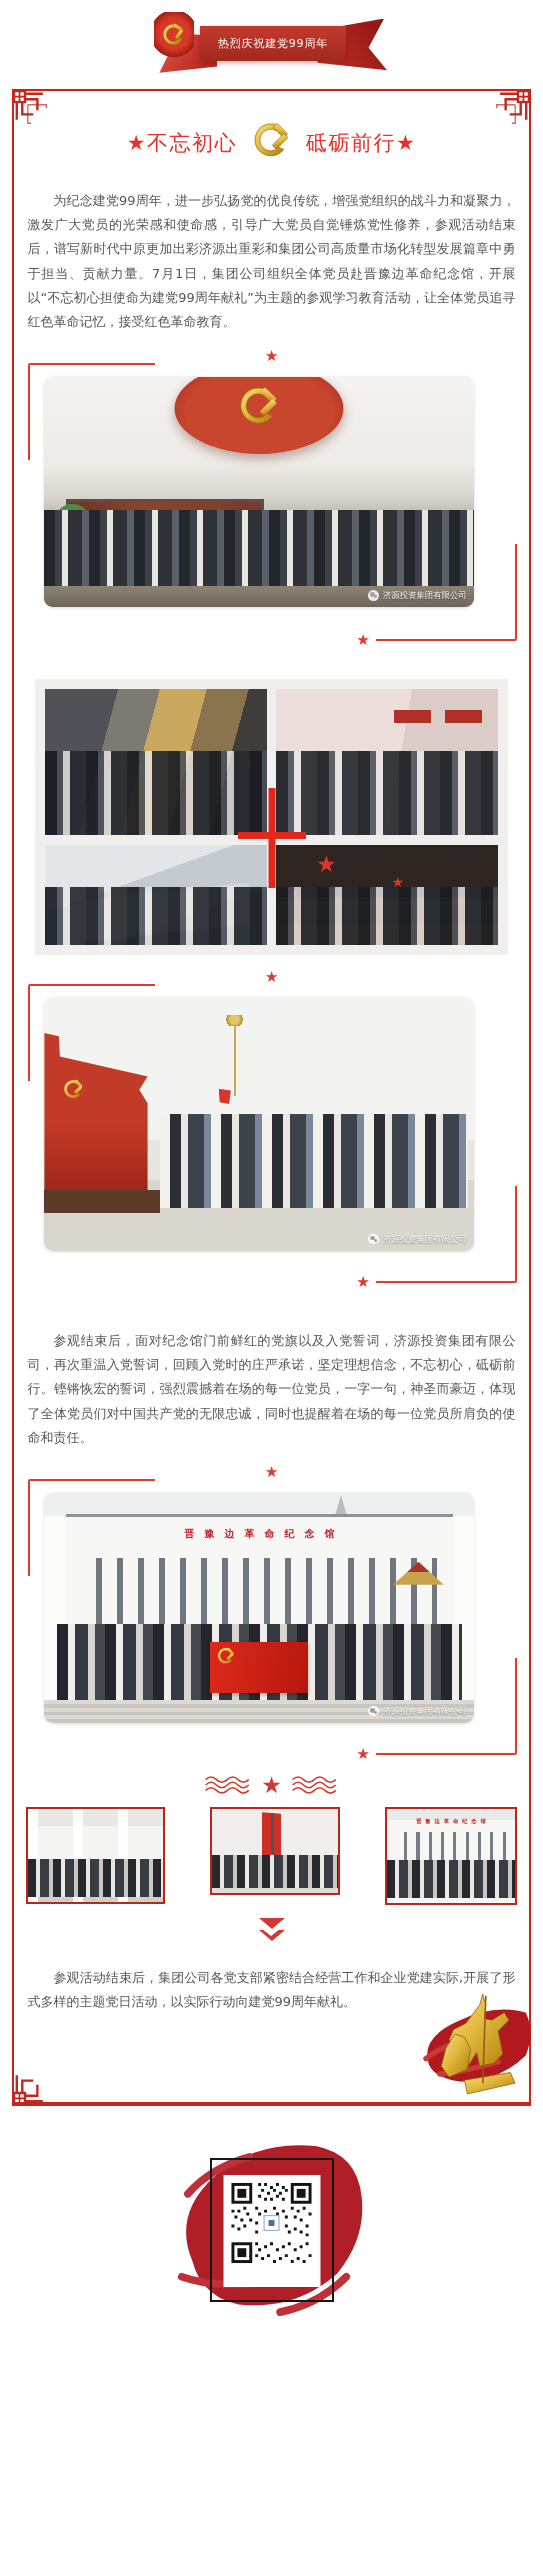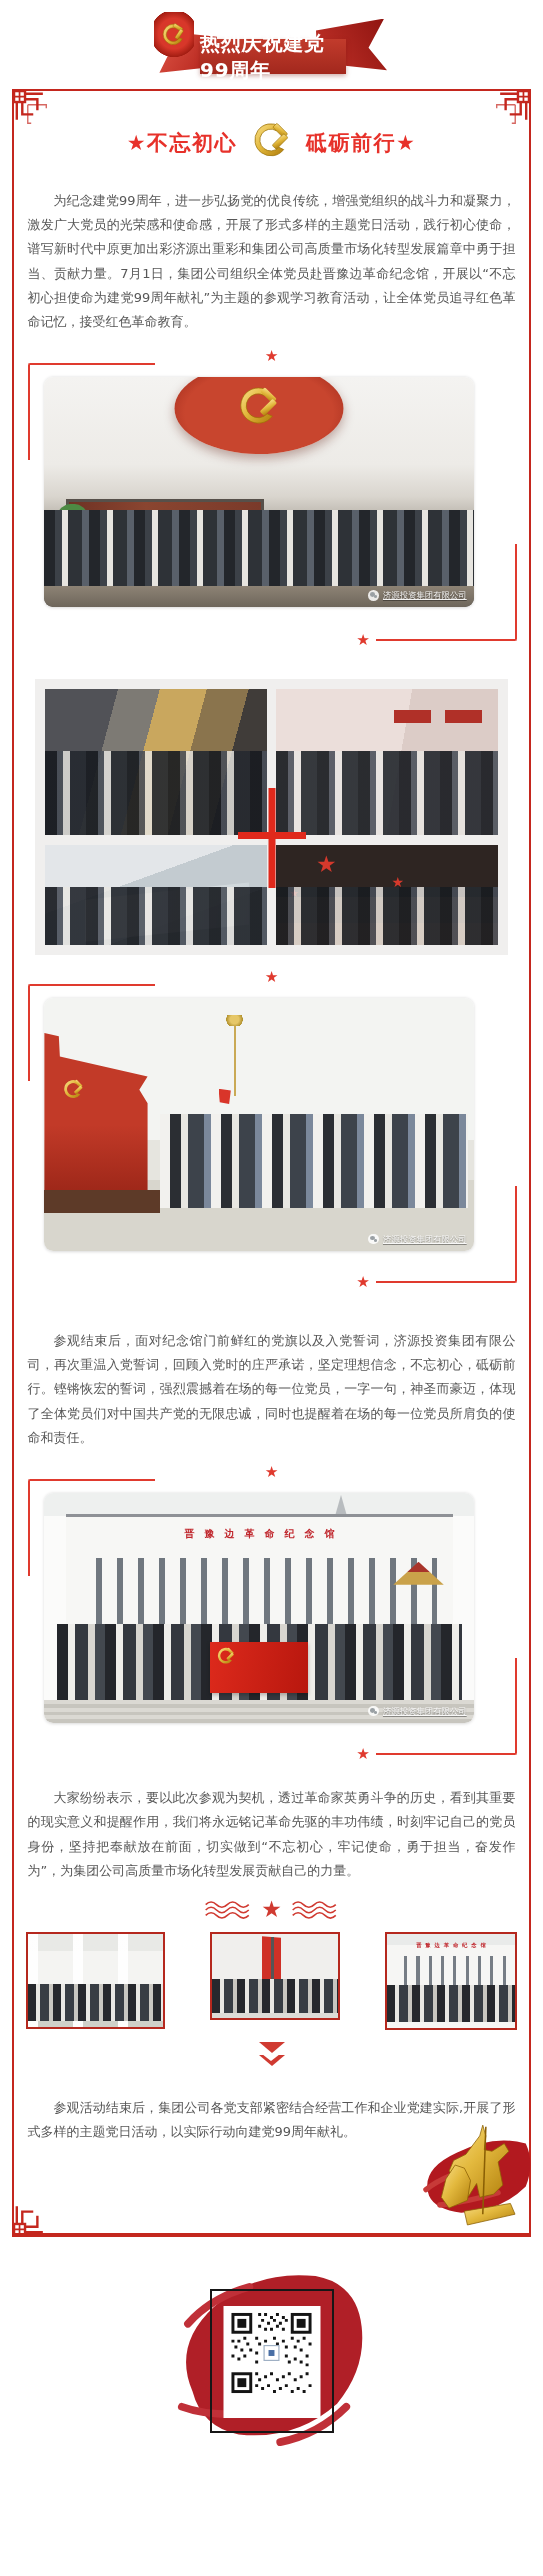--- a/index.html
+++ b/index.html
@@ -19,23 +19,22 @@
   }
   .ribbon-tail-right {
     position: absolute; right: 0; top: 1.5px; width: 71px; height: 54px;
     background: linear-gradient(60deg, #c3332a, #8f1410);
     clip-path: polygon(0 22%, 96% 0, 74% 54%, 100% 96%, 2% 82%);
   }
   .ribbon-body {
     position: absolute; left: 43px; top: 9.2px; width: 146px; height: 35px;
     background: linear-gradient(180deg, #c23b2c, #a2281d);
     display: flex; align-items: center; justify-content: center;
-    color: #fff; font-size: 20px; font-weight: bold; letter-spacing: 0.8px;
+    color: #fff; font-size: 11px; font-weight: normal; letter-spacing: 0.8px;
     box-shadow: 0 2.3px 4.6px rgba(120,20,10,.35);
-    margin-top: 13px;
   }
   .ribbon-emblem {
     position: absolute; left: -3.1px; top: -4.6px; width: 40px; height: 48px;
     background: radial-gradient(circle at 50% 45%, #d8372a 0 46%, #a31d12 70%, transparent 72%);
     display: flex; align-items: center; justify-content: center;
   }
   .ribbon-emblem svg { width: 26px; height: 26px; transform: rotate(-12deg); }
 
   
   .frame {
@@ -43,21 +42,21 @@
     border: 2.3px solid #c4271e; border-bottom-width: 4.6px;
     padding: 0 10.7px 14px 10.7px; background: #fff;
   }
   .ornament { position: absolute; width: 48px; height: 48px; }
   .ornament.tl { left: -2.3px; top: -2.3px; }
   .ornament.tr { right: -2.3px; top: -2.3px; transform: scaleX(-1); }
   .ornament.bl { left: -2.3px; bottom: -4.6px; transform: rotate(-90deg); }
 
   .article-header {
     margin-top: 31px; display: flex; align-items: center; justify-content: center; gap: 14px;
-    color: #e7312a; font-size: 21px; font-weight: bold; letter-spacing: 1.5px;
+    color: #e7312a; font-size: 21px; font-weight: normal; letter-spacing: 1.5px;
   }
   .article-header svg { width: 41px; height: 41px; }
 
   .para {
     width: 488px; margin: 26px auto 0; color: #575757; font-size: 13px;
     line-height: 1.86; text-align: justify; text-indent: 2em;
   }
 
   
   .photo-feature { position: relative; width: 491px; margin: 18.4px auto 0; }
@@ -76,21 +75,21 @@
   }
   .pf-bracket-br {
     position: absolute; right: 0; bottom: 3.1px; width: 141px; height: 97px;
     border-right: 2.3px solid #e03a2e; border-bottom: 2.3px solid #e03a2e; border-radius: 0 0 2.3px 0;
   }
   .pf-star-bottom {
     position: absolute; right: 147px; bottom: -3.8px; color: #e03a2e; font-size: 15.3px; line-height: 1;
   }
   .watermark {
     position: absolute; right: 7.7px; bottom: 6.1px; display: flex; align-items: flex-start; gap: 4px;
-    color: rgba(255,255,255,.92); font-size: 8.4px; text-shadow: 0 0.8px 1.5px rgba(0,0,0,.45); text-decoration: underline;
+    color: rgba(255,255,255,.92); font-size: 8.4px; text-shadow: 0 0.8px 1.5px rgba(0,0,0,.45);
   }
   .wm-icon { width: 10.7px; height: 10.7px; border-radius: 50%; background: rgba(255,255,255,.85); position: relative; }
   .wm-icon::before, .wm-icon::after { content:""; position:absolute; border-radius:50%; background:#9aa0a4; }
   .wm-icon::before { width: 5.4px; height: 4.6px; left: 1.5px; top: 2.3px; }
   .wm-icon::after { width: 3.8px; height: 3.1px; right: 1.5px; bottom: 2.3px; }
 
   
   .ph1 { height: 230px;
     background: linear-gradient(180deg, #f4f3f1 0%, #edebe7 38%, #d9d5ce 52%, #b7b2a9 62%, #6f6c66 78%, #4a4843 100%); }
   .ph1-disc { position: absolute; left: 50%; top: -14px; transform: translateX(-50%);
@@ -268,21 +267,21 @@
     <div class="article-header">
       <span>★不忘初心</span>
       <svg viewBox="0 0 64 64">
           <path d="M45 7 A25 25 0 1 0 51 43 L43.5 39.5 A17 17 0 1 1 39.5 13.5 Z" fill="url(#gold)" stroke="#9c7206" stroke-width="1.2"></path>
           <rect x="34" y="9" width="24" height="9" rx="2" transform="rotate(45 46 13)" fill="url(#gold)" stroke="#9c7206"></rect>
           <rect x="41" y="17" width="9" height="26" rx="2" transform="rotate(45 45 30)" fill="url(#gold)" stroke="#9c7206"></rect>
         </svg>
       <span>砥砺前行★</span>
     </div>
 
-    <p class="para">为纪念建党99周年，进一步弘扬党的优良传统，增强党组织的战斗力和凝聚力，激发广大党员的光荣感和使命感，开展了形式多样的主题党日活动，践行初心使命，谱写新时代中原更加出彩济源出重彩和集团公司高质量市场化转型发展篇章中勇于担当、贡献力量。7月1日，集团公司组织全体党员赴晋豫边革命纪念馆，开展以“不忘初心担使命为建党99周年献礼”为主题的参观学习教育活动，让全体党员追寻红色革命记忆，接受红色革命教育。</p>
+    <p class="para">为纪念建党99周年，进一步弘扬党的优良传统，增强党组织的战斗力和凝聚力，激发广大党员的光荣感和使命感，引导广大党员自觉锤炼党性修养，参观活动结束后，谱写新时代中原更加出彩济源出重彩和集团公司高质量市场化转型发展篇章中勇于担当、贡献力量。7月1日，集团公司组织全体党员赴晋豫边革命纪念馆，开展以“不忘初心担使命为建党99周年献礼”为主题的参观学习教育活动，让全体党员追寻红色革命记忆，接受红色革命教育。</p>
 
     <div class="photo-feature" style="height:292px">
       <div class="pf-bracket-tl"></div>
       <span class="pf-star-top">★</span>
       <div class="pf-img ph1">
         <div class="ph1-mural"></div>
         <div class="ph1-disc">
           <svg viewBox="0 0 64 64">
               <path d="M45 7 A25 25 0 1 0 51 43 L43.5 39.5 A17 17 0 1 1 39.5 13.5 Z" fill="url(#gold)" stroke="#9c7206"></path>
               <rect x="34" y="9" width="24" height="9" rx="2" transform="rotate(45 46 13)" fill="url(#gold)"></rect>
@@ -371,21 +370,20 @@
         </div>
         <div class="watermark">
           <span class="wm-icon"></span>
           <span>济源投资集团有限公司</span>
         </div>
       </div>
       <div class="pf-bracket-br"></div>
       <span class="pf-star-bottom">★</span>
     </div>
 
-    <p class="para" style="margin-top:28px">大家纷纷表示，要以此次参观为契机，透过革命家英勇斗争的历史，看到其重要的现实意义和提醒作用，我们将永远铭记革命先驱的丰功伟绩，时刻牢记自己的党员身份，坚持把奉献放在前面，切实做到“不忘初心，牢记使命，勇于担当，奋发作为”，为集团公司高质量市场化转型发展贡献自己的力量。</p>
 
     <div class="divider">
       <svg width="48" height="20" viewBox="0 0 62 26">
           <g fill="none" stroke="#d03a31" stroke-width="2">
             <path d="M2 6 q7 -7 14 0 t14 0 t14 0 t14 0"></path>
             <path d="M2 13 q7 -7 14 0 t14 0 t14 0 t14 0"></path>
             <path d="M2 20 q7 -7 14 0 t14 0 t14 0 t14 0"></path>
           </g>
         </svg>
       <span class="dstar">★</span>
@@ -412,21 +410,21 @@
         <div class="mini-win"></div>
         <div class="figs"></div>
       </div>
     </div>
 
     <div class="chevron">
       <div class="t1"></div>
         <div class="t2"></div>
     </div>
 
-    <p class="para last-para" style="margin-top:28px">参观活动结束后，集团公司各党支部紧密结合经营工作和企业党建实际,开展了形式多样的主题党日活动，以实际行动向建党99周年献礼。</p>
+    <p class="para last-para" style="margin-top:22px">参观活动结束后，集团公司各党支部紧密结合经营工作和企业党建实际,开展了形式多样的主题党日活动，以实际行动向建党99周年献礼。</p>
 
     <div class="statue-wrap">
       <svg viewBox="0 0 168 158">
         <path d="M30 100 Q18 66 66 44 Q114 20 156 32 Q168 58 156 88 Q124 120 72 122 Q38 118 30 100 Z" fill="#b2191f"></path>
         <path d="M26 92 Q54 70 92 66 M44 112 Q80 108 120 96" stroke="#c73a38" stroke-width="7" fill="none" stroke-linecap="round"></path>
         <g fill="url(#gold)" stroke="#8a5f04" stroke-width="1">
           <path d="M96 22 l4 -14 4 14 -2 18 10 2 16 -10 6 10 -14 14 6 30 -12 12 -18 4 -4 -18 -10 16 -16 8 -14 -6 2 -16 10 -12 -8 -6 6 -14 16 -8 z"></path>
           <path d="M52 78 l12 -18 12 4 8 16 -4 26 -24 10 -10 -14 z"></path>
           <path d="M76 120 l60 -10 6 14 -62 14 z"></path>
         </g>

